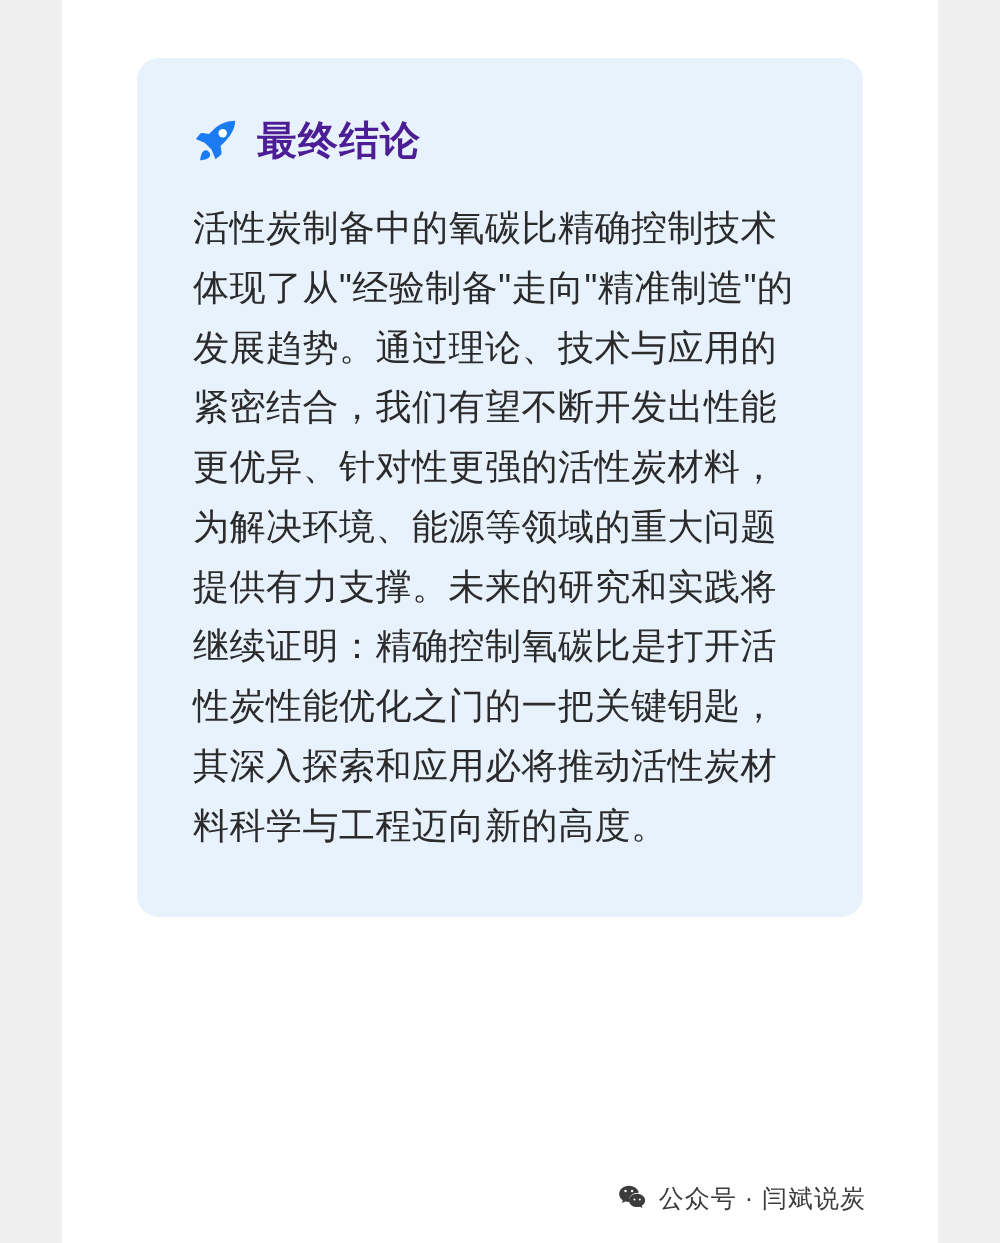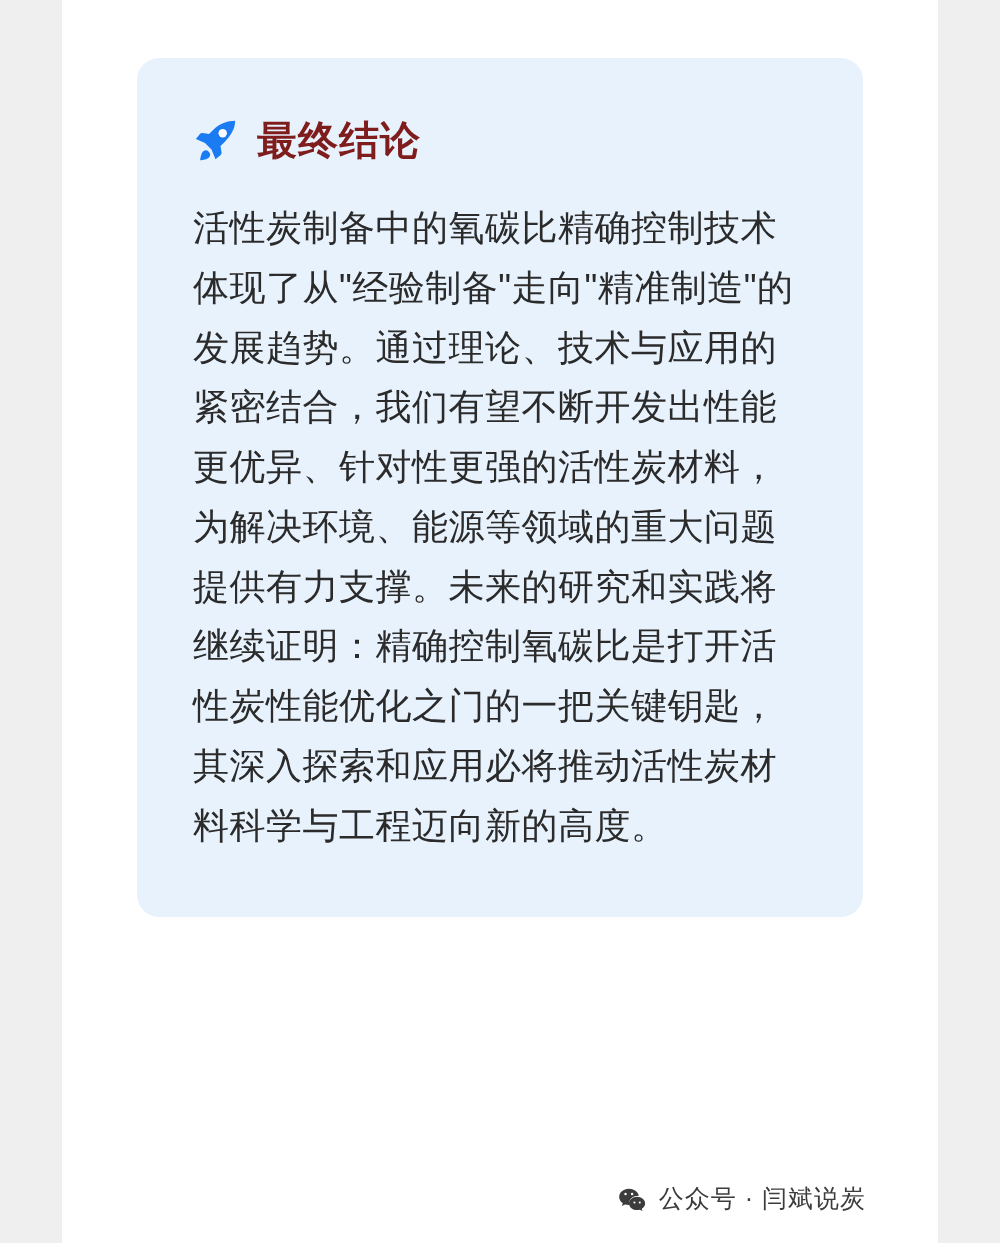--- a/index.html
+++ b/index.html
@@ -52,41 +52,41 @@
   .rocket-icon {
     width: 46px;
     height: 46px;
     display: block;
     flex: 0 0 auto;
   }
 
   .card-title {
     font-size: 40px;
     font-weight: bold;
-    color: #7f1d1d;
+    color: #4c1d95;
     letter-spacing: 1px;
     line-height: 1.2;
   }
 
   .card-body {
     font-size: 36px;
     line-height: 1.66;
     color: #2b2b2b;
     letter-spacing: 0.5px;
     text-align: left;
     white-space: pre-wrap;
     word-break: break-word;
   }
 
   .footer {
     position: absolute;
     right: 72px;
     bottom: 28px;
     display: flex;
-    align-items: flex-end;
+    align-items: flex-start;
     gap: 12px;
   }
 
   .wechat-icon {
     width: 30px;
     height: 30px;
     display: block;
   }
 
   .footer-text {

